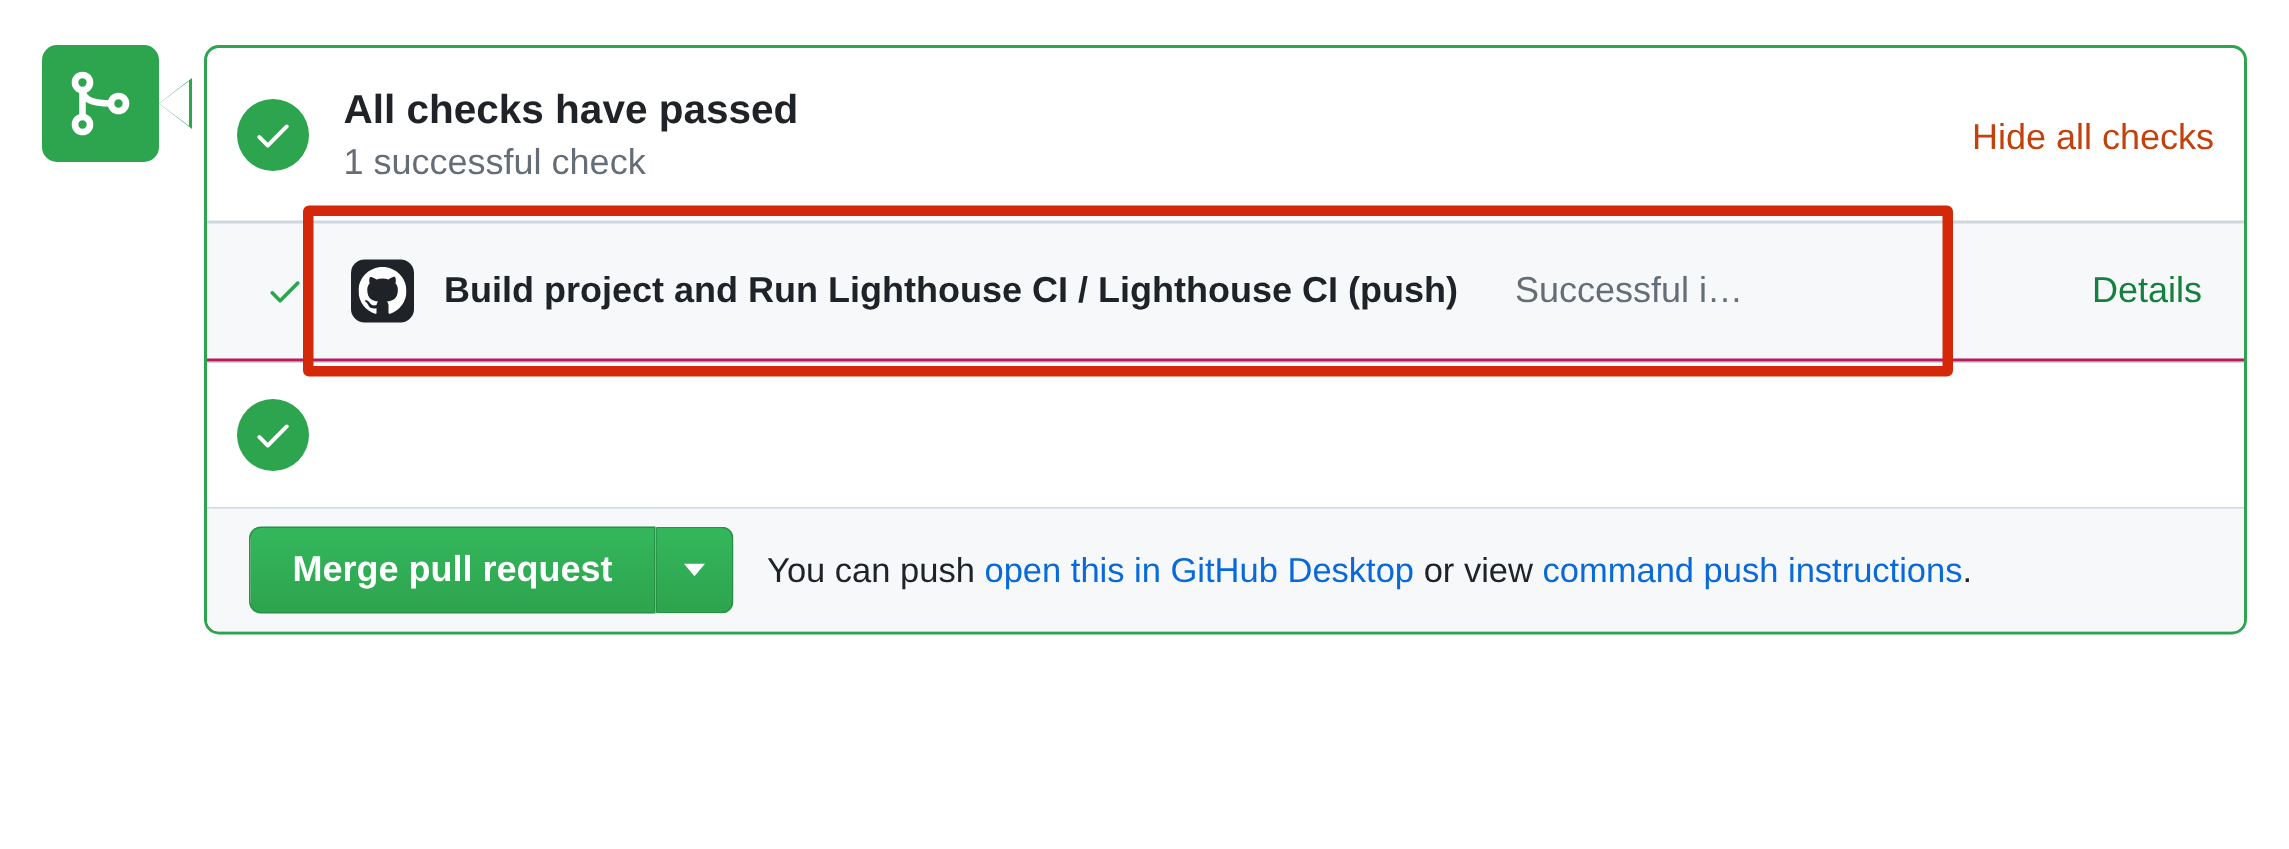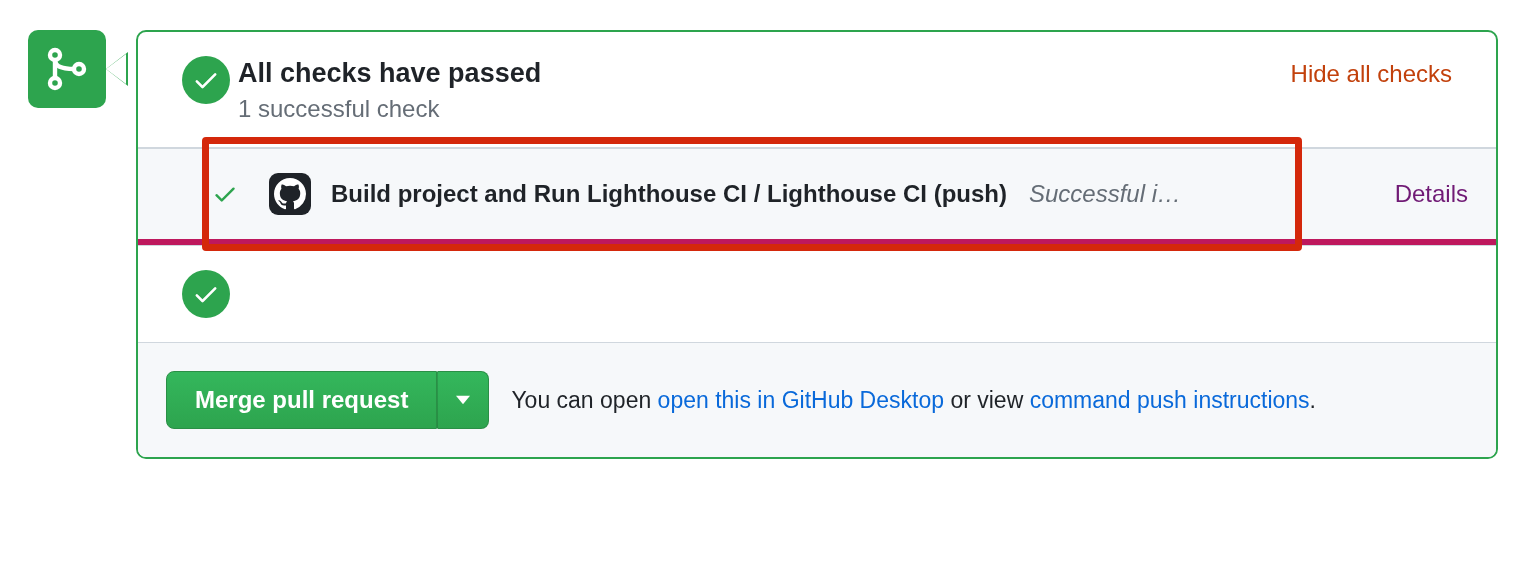--- a/index.html
+++ b/index.html
@@ -57,24 +57,24 @@
       height: 48px;
     }
     .panel {
       flex: 1;
       margin-left: 30px;
       border: 2px solid #2da44e;
       border-radius: 10px;
       overflow: hidden;
     }
     .section {
-      padding: 24px 44px;
-      display: flex;
-      align-items: flex-start;
-      gap: 8px;
+      padding: 24px 20px;
+      display: flex;
+      align-items: center;
+      gap: 23px;
     }
     .section-checks {
       border-bottom: 1px solid #d0d7de;
     }
     .section-conflicts {
       border-top: 1px solid #d0d7de;
     }
     .check-circle {
       width: 48px;
       height: 48px;
@@ -107,22 +107,21 @@
       color: #c2410c;
       font-size: 24px;
       cursor: pointer;
       white-space: nowrap;
       margin-top: 4px;
     }
     .check-row-wrap {
       position: relative;
       background: #f6f8fa;
       border-top: 1px solid #d0d7de;
-      border-bottom: 6px solid #be185d;
-      padding-left: 35px;
+      border-bottom: 2px solid #be185d;
     }
     .check-row {
       display: flex;
       align-items: center;
       padding: 24px 28px;
       gap: 20px;
     }
     .highlight-box {
       position: absolute;
       border: 7px solid #d4280b;
@@ -167,32 +166,31 @@
       color: #1f2328;
       white-space: nowrap;
     }
     .check-status {
       font-size: 24px;
       color: #656d76;
       white-space: nowrap;
       overflow: hidden;
       text-overflow: ellipsis;
       flex: 1;
-      margin-left: 2px;
-      font-style: italic;
+      margin-left: 18px;
     }
     .details-link {
-      color: #701a75;
+      color: #15803d;
       font-size: 24px;
       cursor: pointer;
       white-space: nowrap;
       margin-left: 4px;
     }
     .merge-section {
-      padding: 28px 28px;
+      padding: 12px 28px;
       background: #f6f8fa;
       border-top: 1px solid #d0d7de;
       display: flex;
       align-items: center;
       gap: 22px;
     }
     .merge-btn-group {
       display: flex;
       align-items: stretch;
     }
@@ -289,18 +287,18 @@
     <div class="merge-section">
       <div class="merge-btn-group">
         <button class="merge-btn">Merge pull request</button>
         <div class="merge-dropdown">
           <svg width="14" height="10" viewBox="0 0 10 6">
             <path fill="#ffffff" d="M0 0 L10 0 L5 6 Z"></path>
           </svg>
         </div>
       </div>
       <div class="merge-text">
-        <span>You can open </span><span class="link">open this in GitHub Desktop</span><span> or view </span><span class="link">command push instructions</span><span>.</span>
+        <span>You can push </span><span class="link">open this in GitHub Desktop</span><span> or view </span><span class="link">command push instructions</span><span>.</span>
       </div>
     </div>
 
   </div>
 </div>
 
 </body></html>

